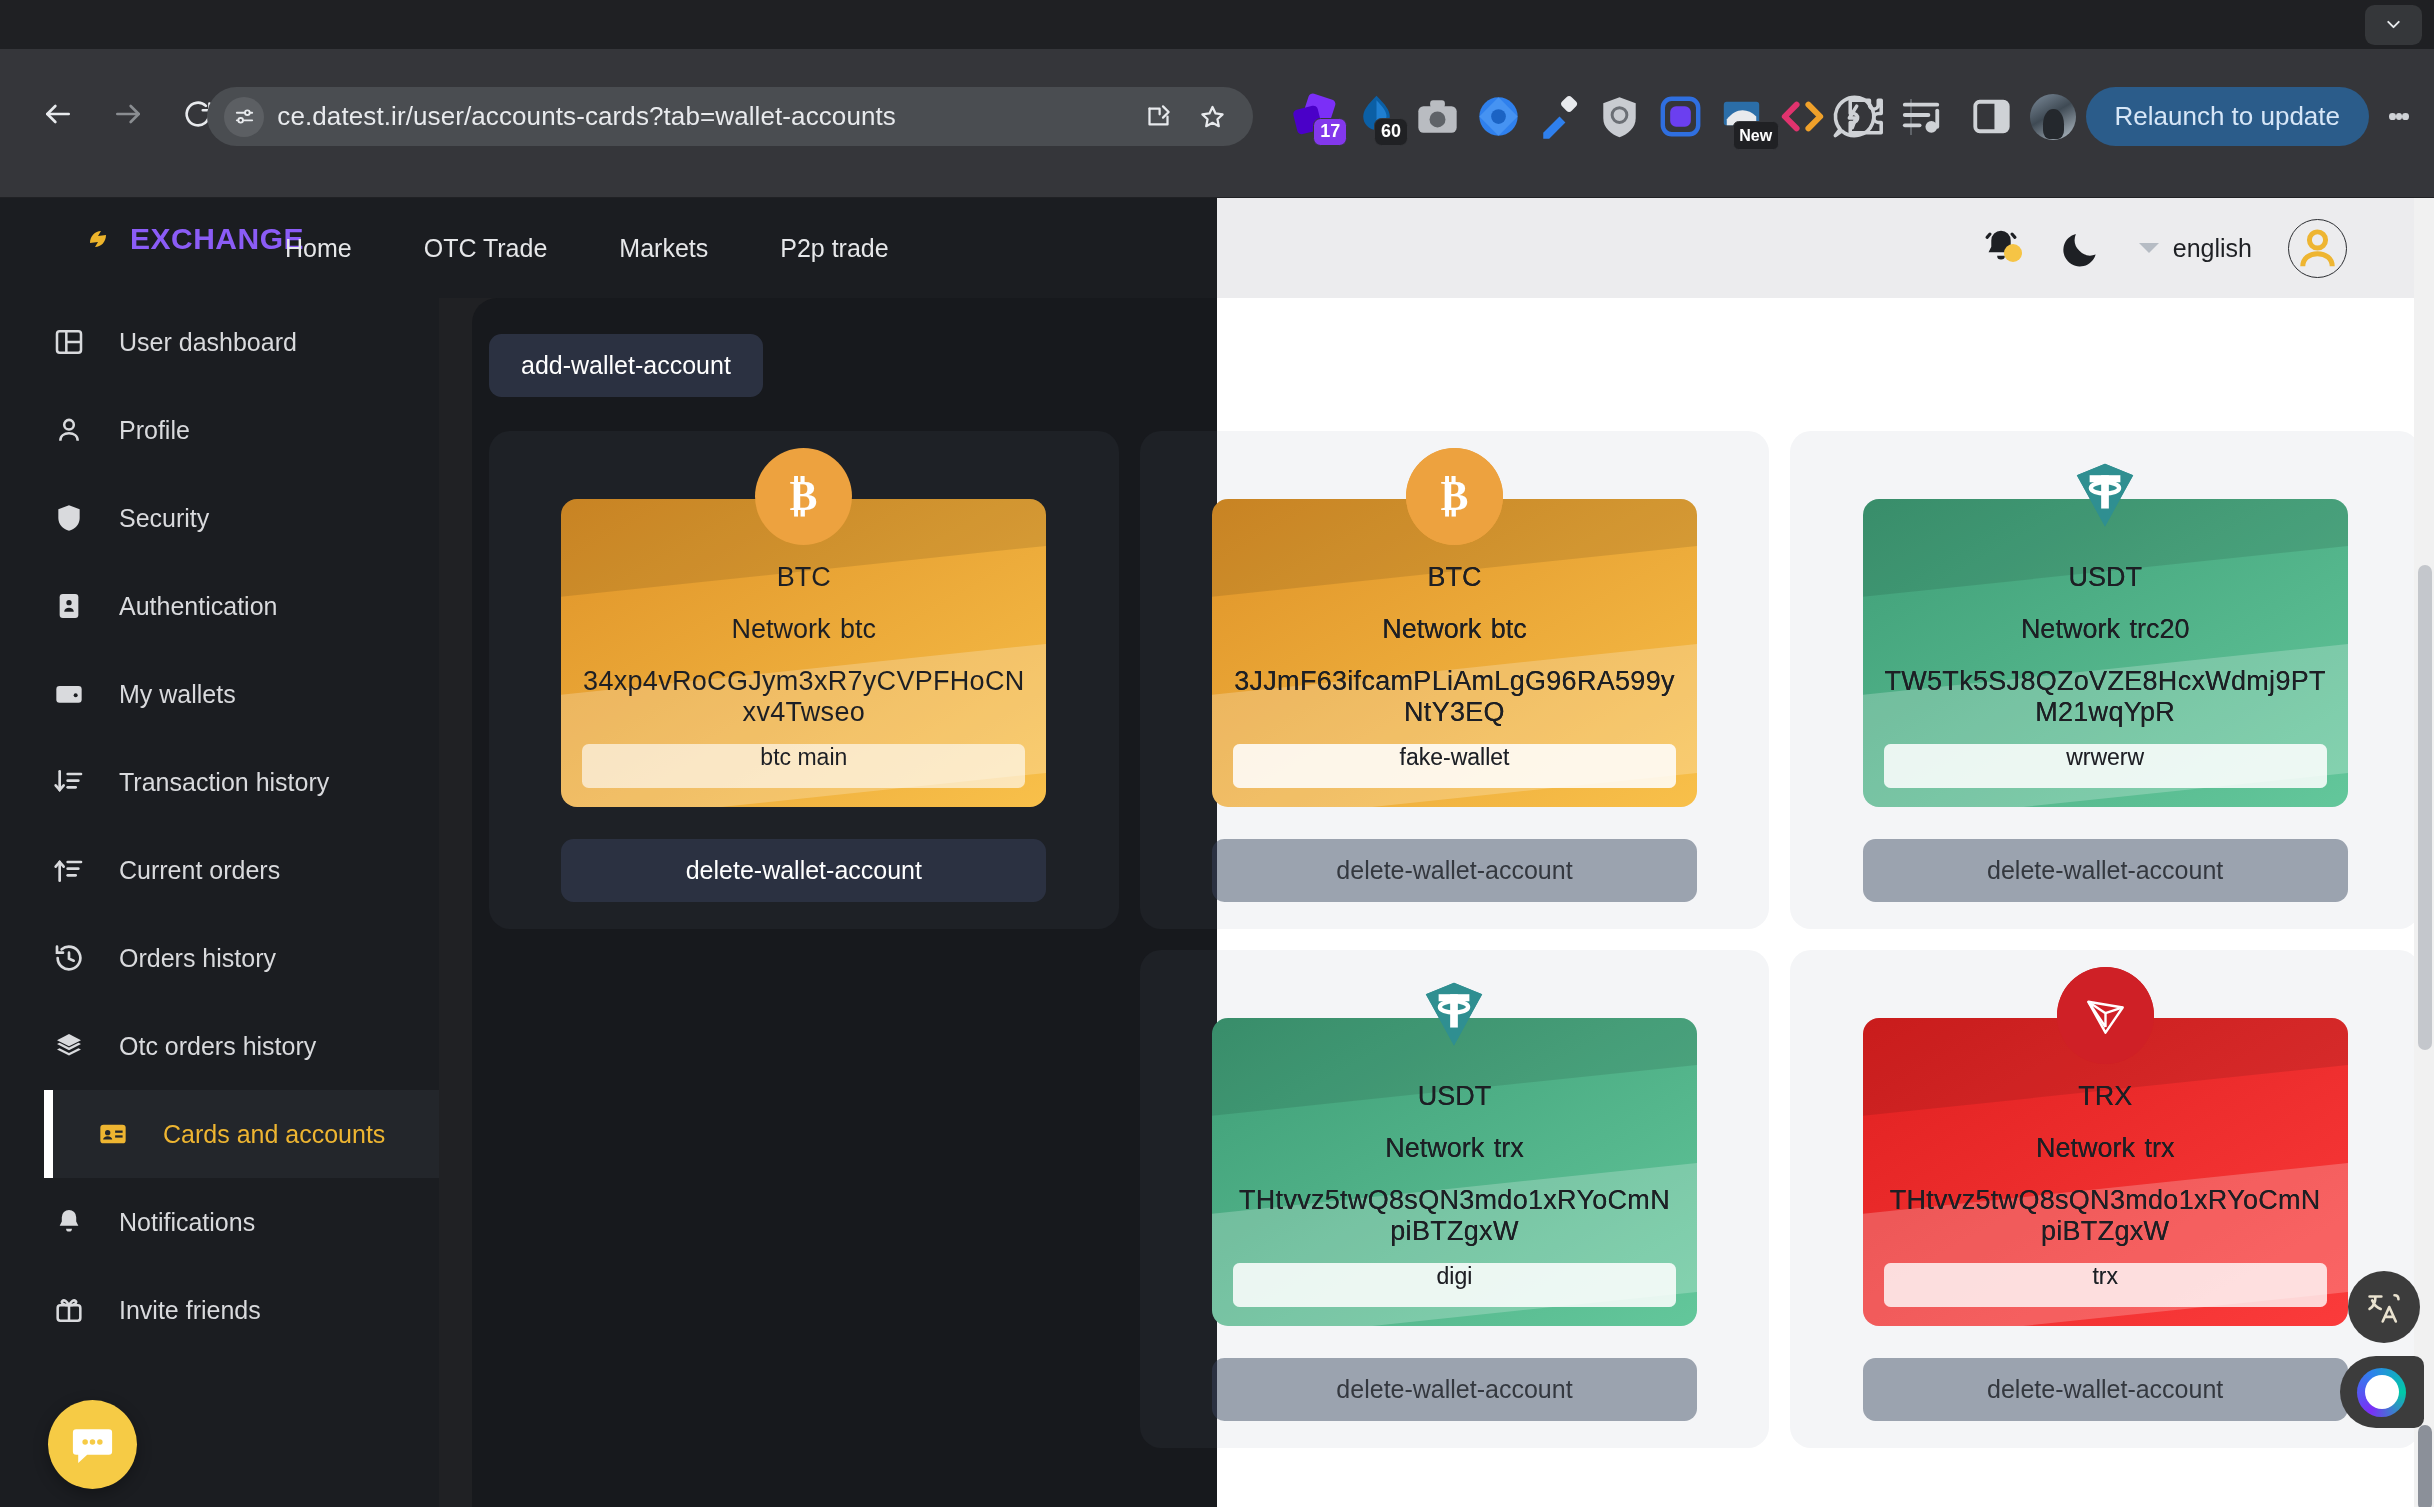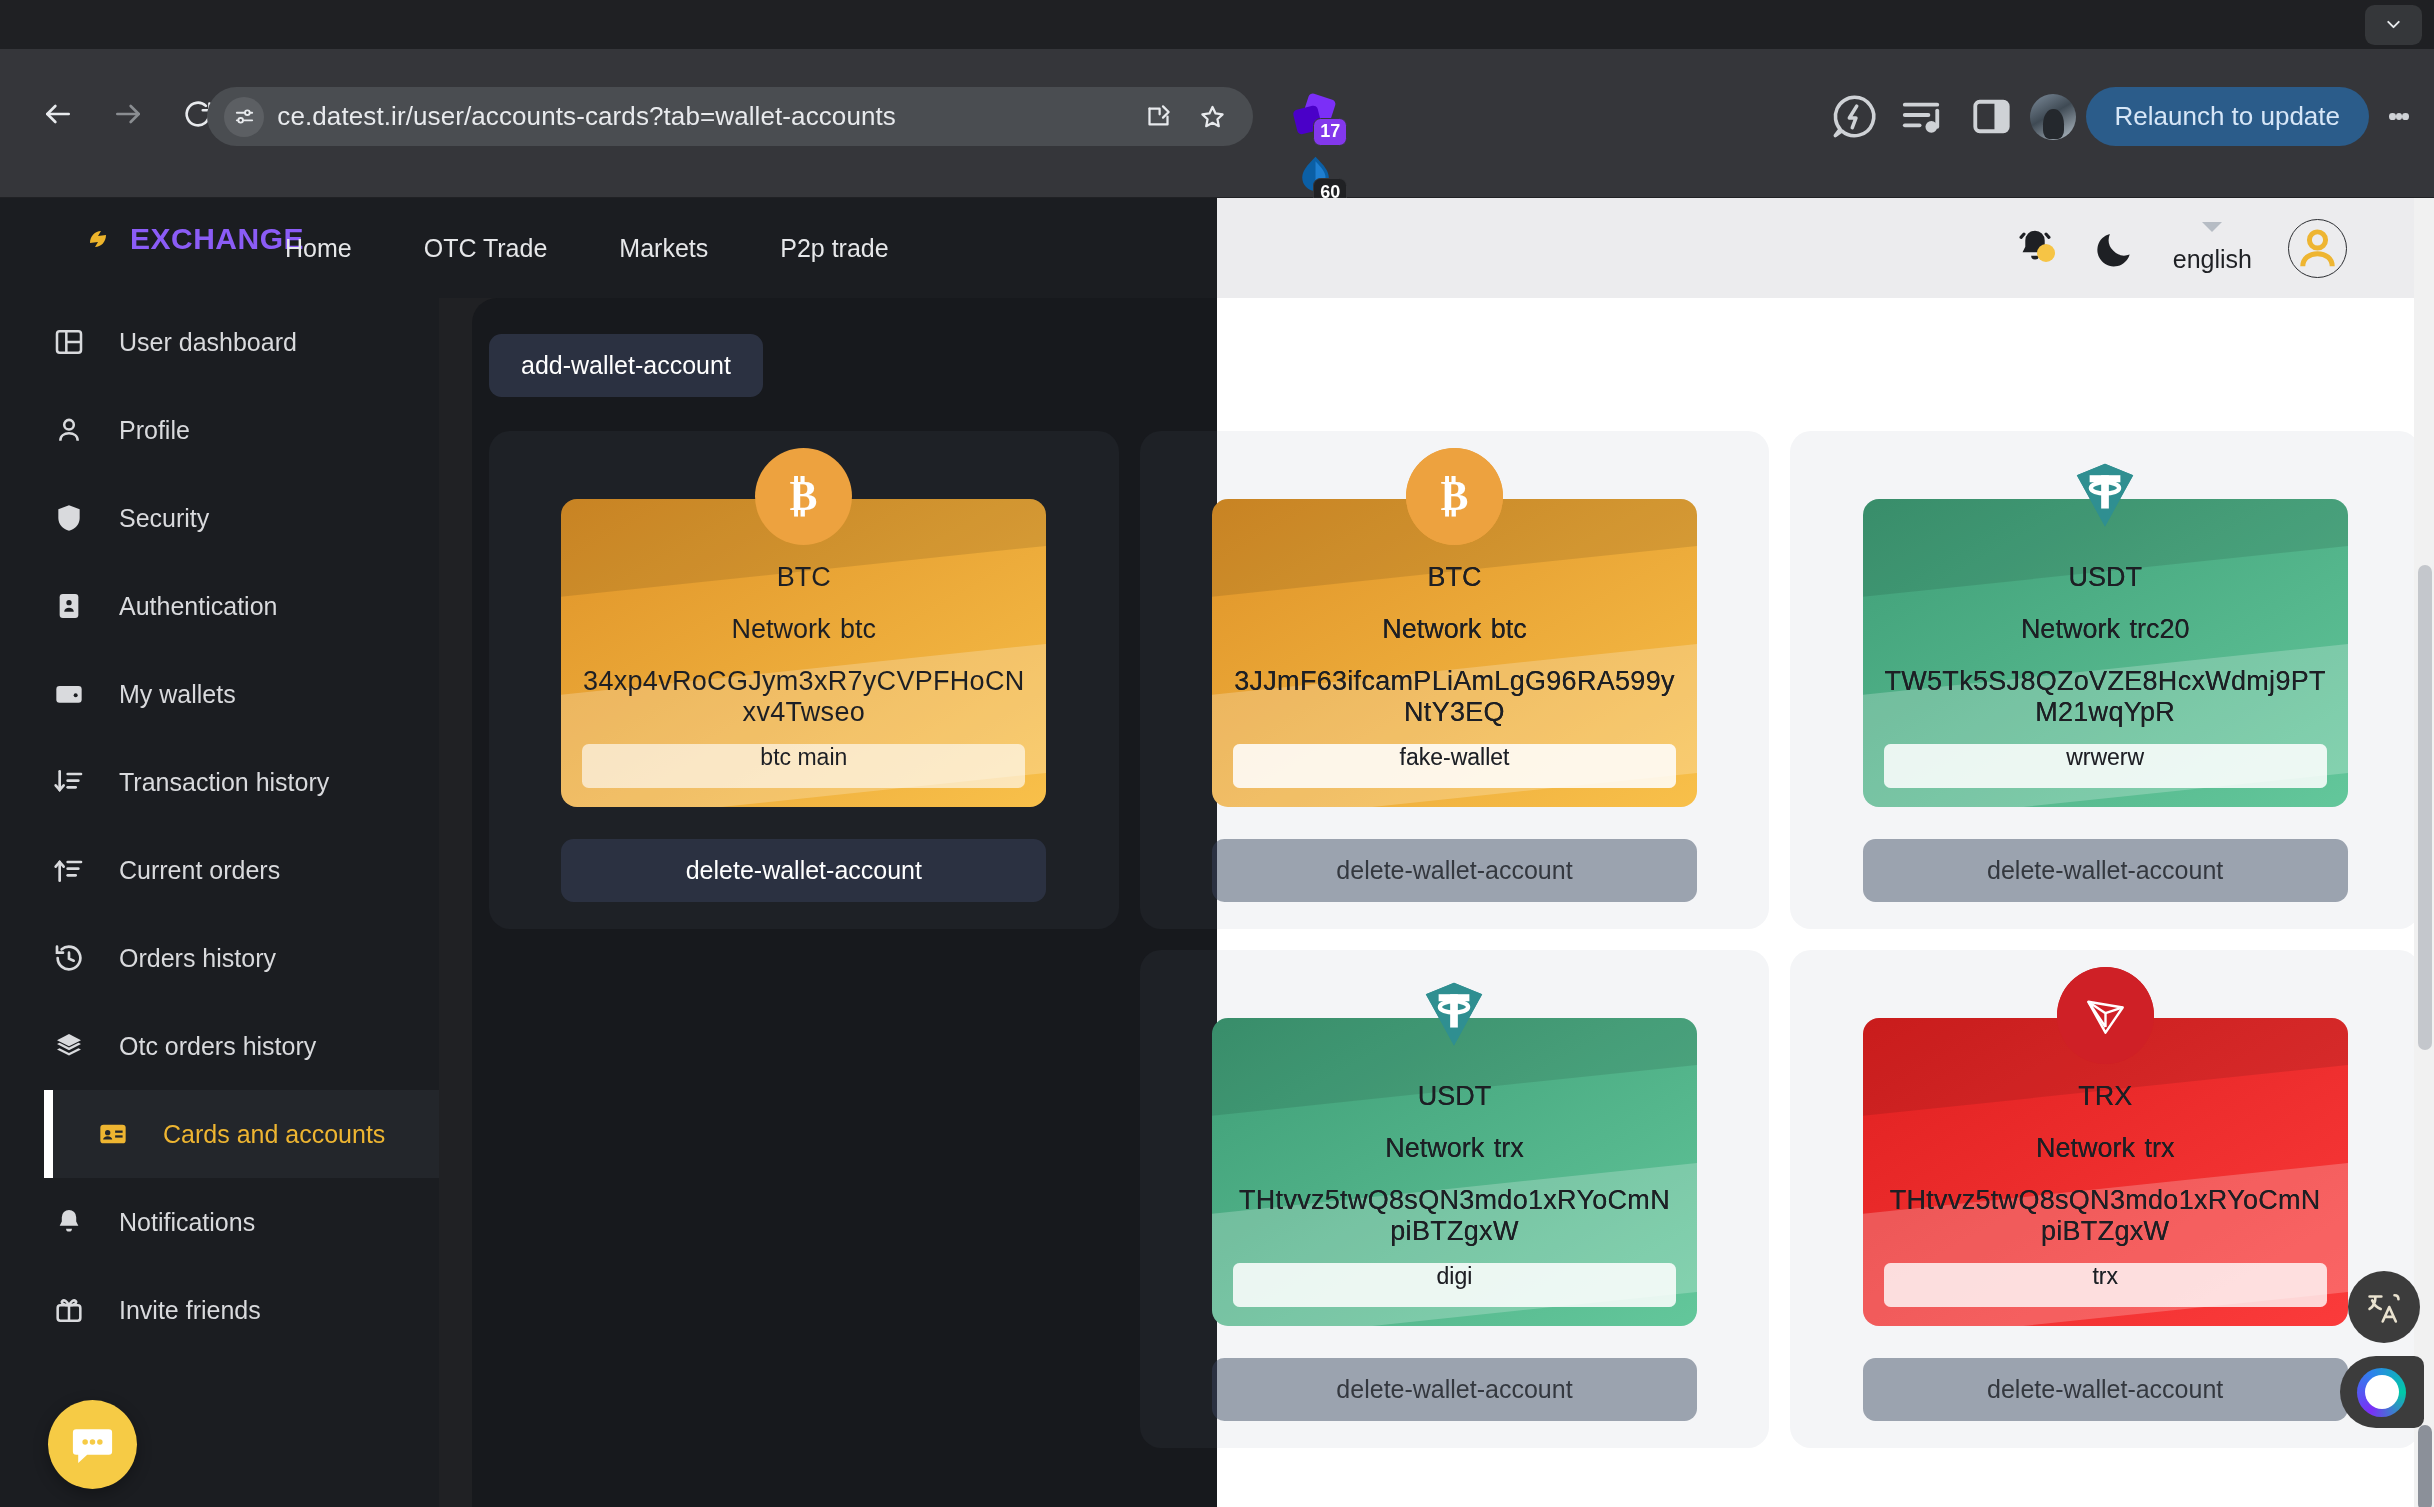--- a/index.html
+++ b/index.html
@@ -54,21 +54,21 @@
   }
   .omni-tail { display: flex; align-items: center; gap: 5.7px; flex: 0 0 auto; }
   .omni-icon {
     width: 48px; height: 48px; border-radius: 50%;
     display: flex; align-items: center; justify-content: center;
   }
   .omni-icon svg { width: 27px; height: 27px; }
 
   .ext-row {
     position: absolute; left: 1286px; top: 38px;
-    height: 59px; display: flex; align-items: center; gap: 1.9px; flex-direction: column;
+    height: 59px; display: flex; align-items: center; gap: 1.9px;
   }
   .ext {
     width: 59px; height: 59px; position: relative;
     display: flex; align-items: center; justify-content: center;
   }
   .ext-badge {
     position: absolute; right: -1.9px; bottom: 0px;
     min-width: 28.5px; height: 28.5px; padding: 0 5.7px;
     border-radius: 7.6px; background: #202124;
     color: #fff; font-size: 18px; font-weight: 700;
@@ -134,21 +134,21 @@
   .header-right {
     position: absolute; right: 88px; top: 0; height: 100px;
     display: flex; align-items: center; gap: 36px;
   }
   .hdr-icon { width: 44px; height: 44px; display: flex; align-items: center; justify-content: center; position: relative; }
   .bell-dot {
     position: absolute; right: 1.9px; bottom: 7.6px;
     width: 18px; height: 18px; border-radius: 50%; background: #f6c445;
   }
   .lang { display: flex; align-items: center; gap: 13.3px; font-size: 25px; }
-  .light .lang { color: #1e2024; flex-direction: column; }
+  .light .lang { color: #1e2024; }
   .caret {
     width: 0; height: 0; border-left: 10.5px solid transparent;
     border-right: 10.5px solid transparent; border-top: 10.5px solid #b6bcc4;
   }
   .user-avatar {
     width: 59px; height: 59px; border-radius: 50%;
     display: flex; align-items: center; justify-content: center;
   }
   .light .user-avatar { border: 1.9px solid #2b2d31; }
 

